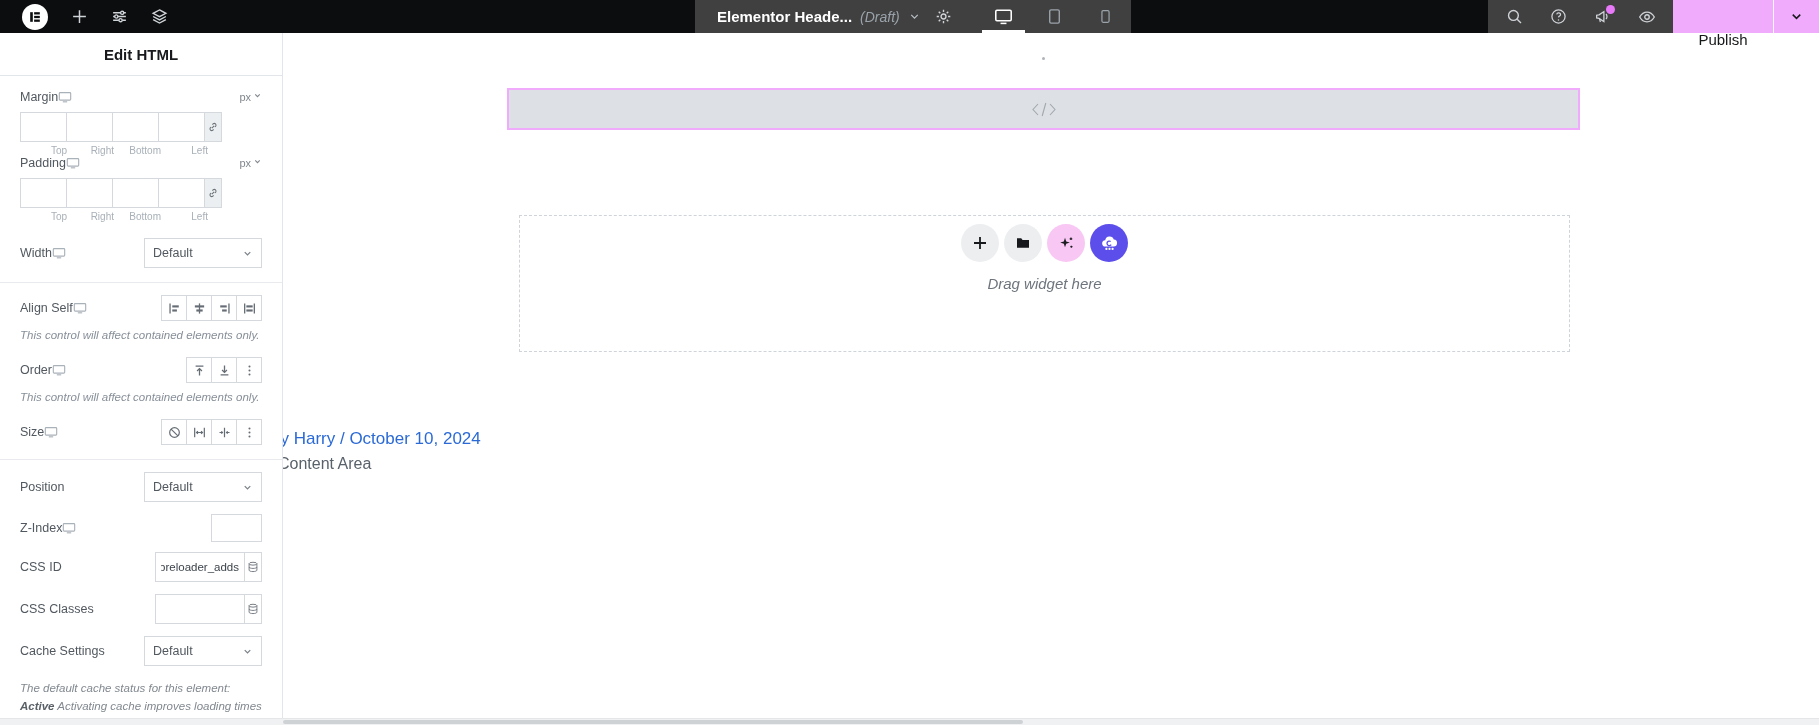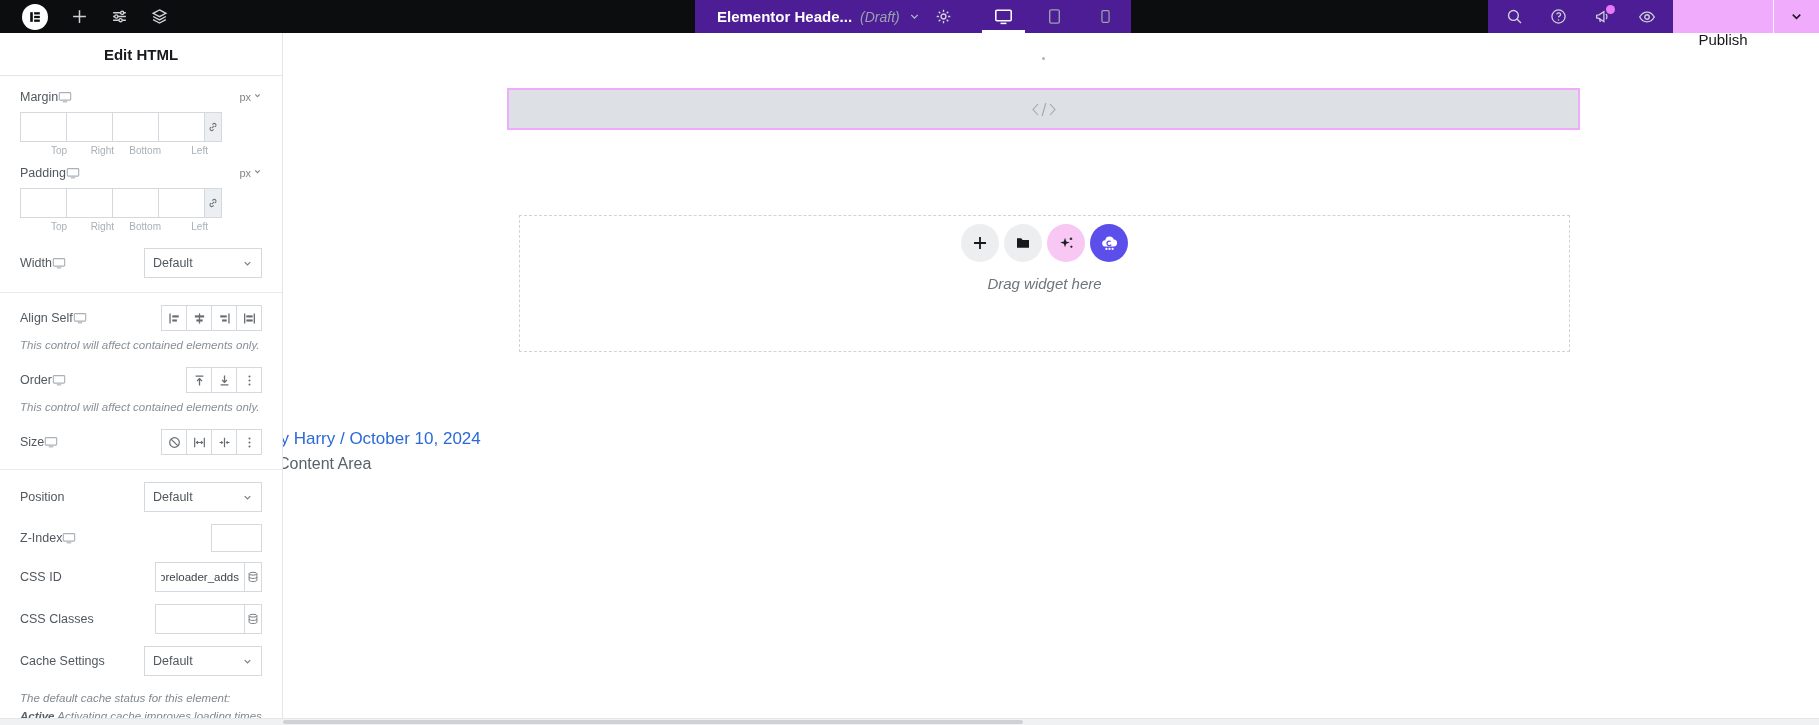--- a/index.html
+++ b/index.html
@@ -9,21 +9,21 @@
     font-family:"Liberation Sans", sans-serif;
     background:#fff; color:#1c1e21;
   }
   .app { position:relative; width:1819px; height:725px; }
 
   
   .topbar { position:relative; height:33px; background:#0c0d0e; z-index:50; }
   .tb-left { position:absolute; left:0; top:0; height:33px; display:flex; align-items:center; padding-left:22px; gap:6px; }
   .logo-btn { width:26px; height:26px; border-radius:50%; background:#fff; border:none; display:flex; align-items:center; justify-content:center; margin-right:8px; cursor:pointer; padding:0; }
   .tb-iconbtn { width:34px; height:33px; background:transparent; border:none; color:#cfd3d8; display:flex; align-items:center; justify-content:center; cursor:pointer; padding:0; }
-  .seg { position:absolute; top:0; height:33px; background:#4c1d95; display:flex; align-items:center; }
+  .seg { position:absolute; top:0; height:33px; background:#404040; display:flex; align-items:center; }
   .tb-center { left:695px; width:436px; padding-left:22px; }
   .title-grp { display:flex; align-items:center; gap:8px; cursor:pointer; }
   .tb-title { font-size:15px; font-weight:700; color:#fff; white-space:nowrap; }
   .tb-draft { font-size:14px; font-style:italic; color:#9aa3ab; white-space:nowrap; }
   .tb-caret { color:#b9bfc6; display:flex; }
   .gear-btn { margin-left:14px; }
   .devices { display:flex; height:33px; margin-left:26px; }
   .device { position:relative; width:51px; height:33px; background:transparent; border:none; color:#9aa3ab; display:flex; align-items:center; justify-content:center; cursor:pointer; padding:0; }
   .device.active { color:#fff; }
   .device.active::after { content:""; position:absolute; left:4px; right:4px; bottom:0; height:3px; background:#fff; }
@@ -37,21 +37,21 @@
 
   
   .main { display:flex; height:692px; }
 
   
   .panel { width:283px; min-width:283px; background:#fff; border-right:1px solid #e2e5e9; }
   .panel-header { height:43px; display:flex; align-items:center; justify-content:center; font-size:15px; font-weight:700; color:#17191c; border-bottom:1px solid #e2e5e9; }
   .panel-body { padding:8px 20px 0; }
   .ctl-label { font-size:12.5px; color:#51585f; display:flex; align-items:flex-start; gap:0; white-space:nowrap; }
   .mini-monitor { color:#a9b1b9; display:flex; cursor:pointer; }
-  .row-head { display:flex; justify-content:space-between; align-items:center; margin-top:10px; }
+  .row-head { display:flex; justify-content:space-between; align-items:center; }
   .unit { font-size:11px; color:#81878d; display:flex; align-items:flex-start; gap:2px; cursor:pointer; }
   .dim-row { display:flex; margin-top:8px; }
   .dim-input { width:47px; height:30px; border:1px solid #d5d8dc; margin-left:-1px; font-family:inherit; font-size:12px; color:#3d444b; padding:0 4px; text-align:center; background:#fff; }
   .dim-input:first-child { margin-left:0; }
   .link-btn { width:18px; height:30px; margin-left:-1px; background:#eceff1; border:1px solid #d5d8dc; color:#6b7278; display:flex; align-items:center; justify-content:center; cursor:pointer; padding:0; }
   .dim-labels { display:flex; margin-top:3px; }
   .dim-labels span { width:47px; text-align:right; font-size:10px; color:#a8b0b8; }
   .ctl-row { display:flex; justify-content:space-between; align-items:center; margin-top:16px; }
   .select { width:118px; height:30px; border:1px solid #d5d8dc; background:#fff; display:flex; align-items:center; justify-content:space-between; padding:0 8px; font-size:12.5px; color:#51585f; cursor:pointer; font-family:inherit; }
   .sel-caret { color:#7a8187; display:flex; }

